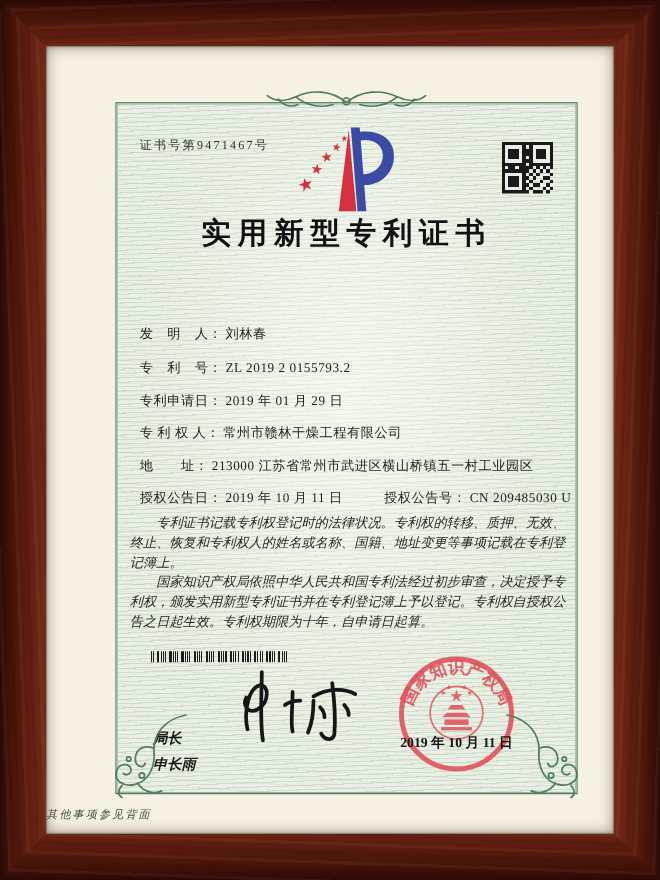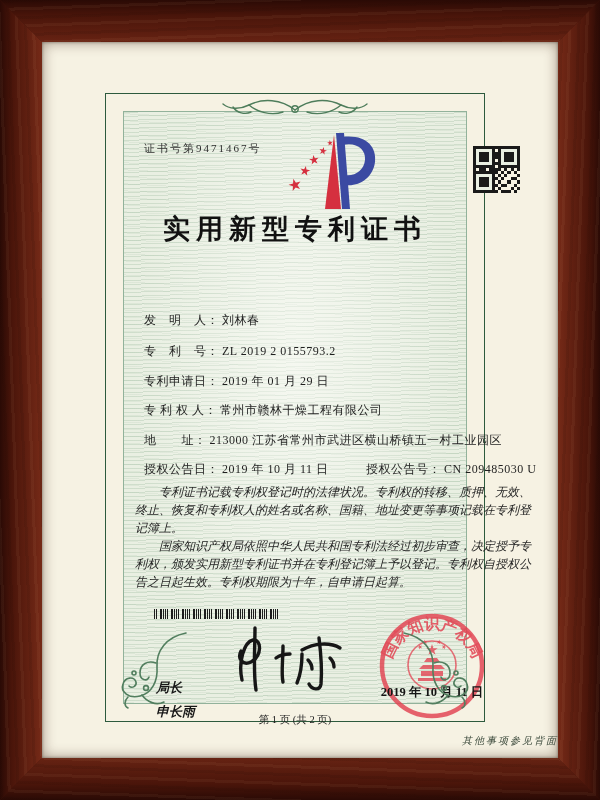--- a/index.html
+++ b/index.html
@@ -20,22 +20,22 @@
     repeating-linear-gradient(92deg, rgba(30,8,2,.10) 0 3px, rgba(0,0,0,0) 3px 8px, rgba(255,200,150,.05) 8px 11px, rgba(0,0,0,0) 11px 17px),
     linear-gradient(270deg,#2a0a05 0%,#4a150a 2%,#7e2e1a 8%,#97422a 16%,#8a3820 24%,#67220f 34%,#58190b 42%,#6f2916 50%,#8c3d24 58%,#7b2f1a 66%,#93432b 74%,#a2512f 82%,#7c2e18 88%,#47140a 94%,#2a0a05 100%);}
   .f-top{clip-path:polygon(0 0,600px 0,558px 42px,42px 42px);}
   .f-bottom{clip-path:polygon(42px 758px,558px 758px,600px 800px,0 800px);}
   .f-left{clip-path:polygon(0 0,42px 42px,42px 758px,0 800px);}
   .f-right{clip-path:polygon(558px 42px,600px 0,600px 800px,558px 758px);}
   
   .paper{position:absolute;left:42px;top:42px;right:42px;bottom:42px;background:#f6f2e3;
          box-shadow:inset 0 0 14px rgba(55,25,8,.45), inset 0 0 3px rgba(0,0,0,.45);}
   
-  .cert-border{position:absolute;left:63px;top:51px;width:380px;height:629px;
-               border:1px solid #2d5a3d;padding:17px;box-sizing:border-box;}
+  .cert-border{position:absolute;left:63px;top:51px;width:420px;height:629px;
+               border:1px solid #2d5a3d;padding:0;box-sizing:border-box;}
   .cert-inner{position:relative;width:100%;height:100%;border:1px solid #92b29b;box-sizing:border-box;
               background-color:#e9efe2;
               background-image:
                 radial-gradient(ellipse at 50% 42%, rgba(255,255,252,.55) 0%, rgba(255,255,255,0) 68%),
                 repeating-linear-gradient(178deg, rgba(115,158,122,.22) 0 1px, rgba(0,0,0,0) 1px 4px),
                 repeating-linear-gradient(3deg, rgba(115,158,122,.10) 0 1px, rgba(0,0,0,0) 1px 7px);}
   
   .cert-no{position:absolute;left:20px;top:29px;font-size:11px;letter-spacing:2px;color:#2e2e2e;}
   .logo{position:absolute;left:158px;top:20px;width:96px;height:82px;}
   .qr{position:absolute;left:349px;top:34px;width:47px;height:47px;}
@@ -53,21 +53,21 @@
   .issuer{position:absolute;left:32px;top:536px;font-size:13px;font-weight:600;color:#171717;font-style:italic;line-height:24px;margin-top:28px;}
   .signature{position:absolute;left:92px;top:508px;width:150px;height:88px;}
   .seal{position:absolute;left:250px;top:496px;width:116px;height:116px;opacity:.92;}
   .seal-date{position:absolute;left:250px;top:572px;width:116px;text-align:center;
              font-size:12.5px;font-weight:600;color:#141414;white-space:nowrap;}
   .page-footer{position:absolute;left:0;top:601px;width:100%;text-align:center;font-size:10.5px;color:#222;}
   .flourish{position:absolute;width:72px;height:80px;}
   .fl-bl{left:-8px;bottom:-6px;}
   .fl-br{right:-8px;bottom:-6px;transform:scaleX(-1);}
   .top-ornament{position:absolute;left:50%;top:-17px;transform:translateX(-50%);width:152px;height:30px;}
-  .back-note{position:absolute;left:0;top:692px;width:100%;text-align:right;font-size:10px;
+  .back-note{position:absolute;left:0;top:692px;width:100%;text-align:left;font-size:10px;
              letter-spacing:2px;color:#3c4a3c;font-style:italic;}
 </style>
 </head>
 <body>
 
 <div class="scene">
   <div class="frame-piece wood-v f-top"></div>
   <div class="frame-piece wood-vb f-bottom"></div>
   <div class="frame-piece wood-l f-left"></div>
   <div class="frame-piece wood-r f-right"></div>
@@ -229,21 +229,20 @@
             <path d="M44,70 h28 v3 h-28 z"></path>
             <path d="M47,63 h22 v5 h-22 z"></path>
             <path d="M45,61 L71,61 L67,57 L49,57 Z"></path>
             <path d="M50,54 L66,54 L63,50 L53,50 Z"></path>
           </g>
           <circle cx="58" cy="57" r="24" fill="none" stroke="#e1404f" stroke-width="1.6" opacity=".8"></circle>
         </svg>
 
         <div class="seal-date">2019 年 10 月 11 日</div>
 
-        <div class="page-footer">第 1 页 (共 2 页)</div>
 
         <svg class="flourish fl-bl" viewBox="0 0 72 80">
           <g fill="none" stroke="#517e5e" stroke-width="1.6" stroke-linecap="round">
             <path d="M70,4 C50,8 40,22 41,38 C42,52 36,64 24,67 C13,70 4,63 7,55 C9,48 18,47 20,53 C21,57 16,60 13,57"></path>
             <path d="M40,34 C32,31 24,35 24,44 C24,51 31,53 33,48"></path>
             <path d="M26,66 C31,73 40,77 48,73"></path>
             <path d="M12,68 C8,72 8,77 12,79"></path>
             <circle cx="30" cy="59" r="2.4"></circle>
             <circle cx="18" cy="44" r="2"></circle>
           </g>

